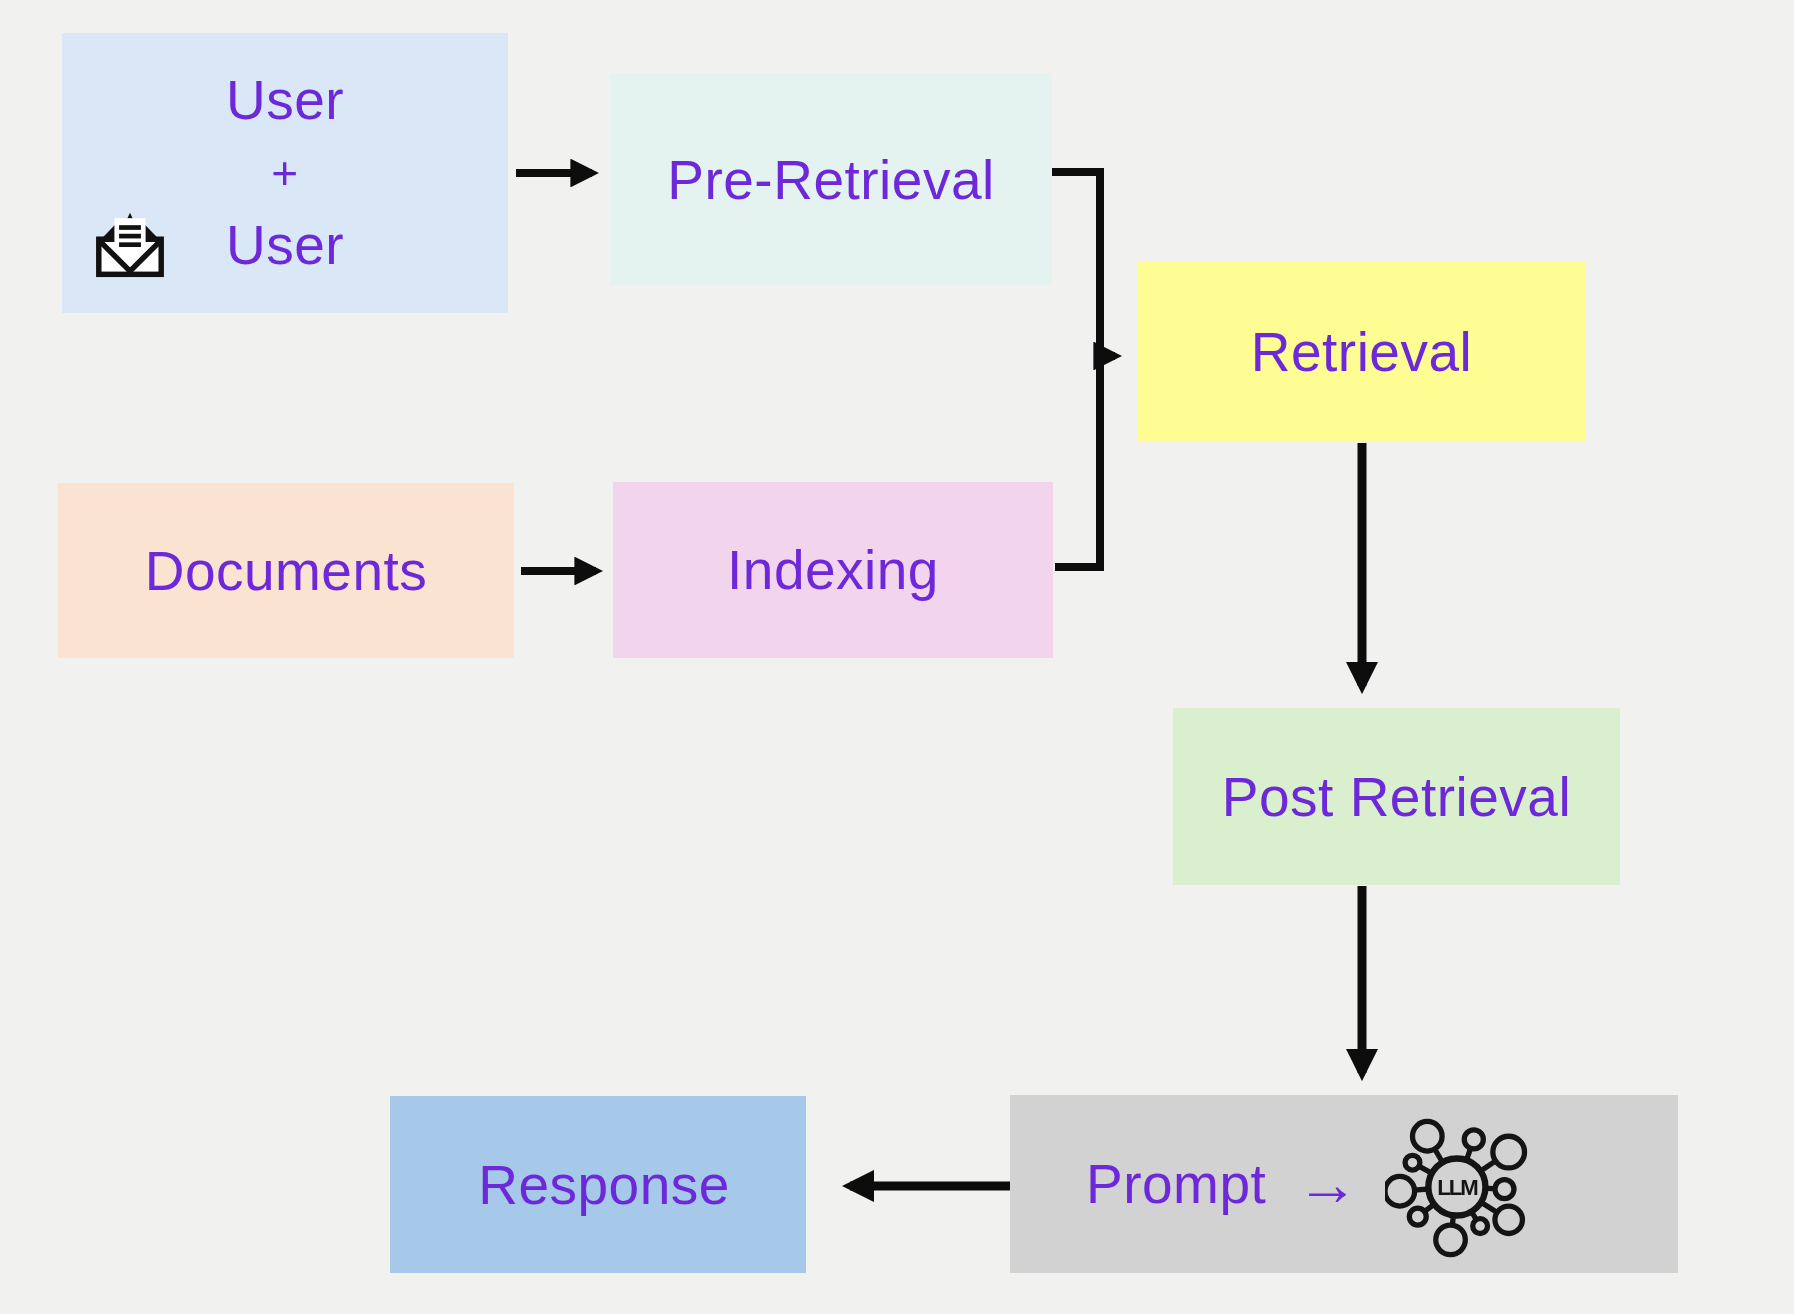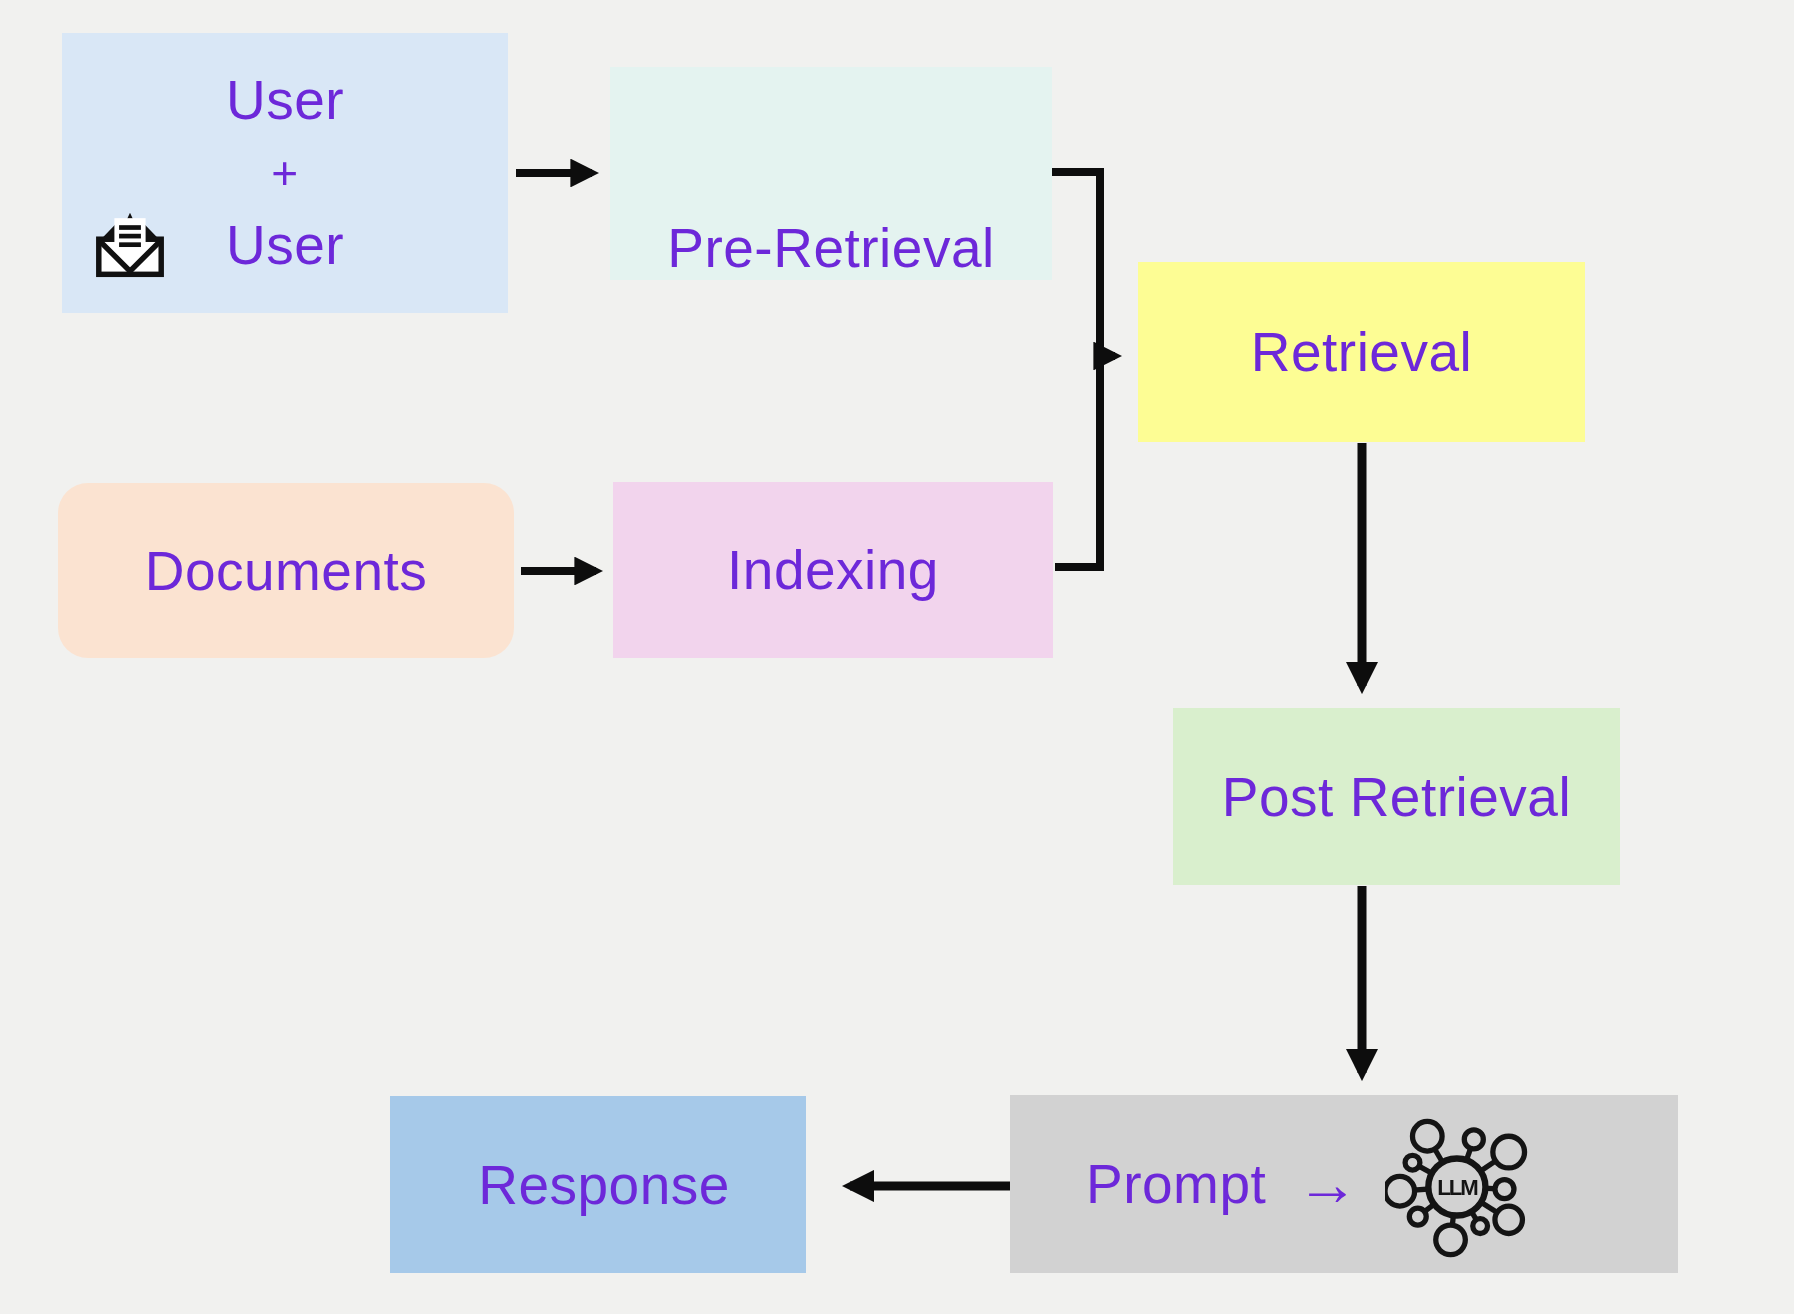--- a/index.html
+++ b/index.html
@@ -13,21 +13,21 @@
   #connectors { position:absolute; left:0; top:0; z-index:1; }
   .node {
     position:absolute;
     display:flex; align-items:center; justify-content:center;
     font-size:55px;
     z-index:2;
     text-align:center;
     letter-spacing:0.5px;
   }
   .node-user-query     { left:62px;   top:33px;   width:446px; height:280px; flex-direction:column; }
-  .node-pre-retrieval  { left:610px;  top:67px;   width:442px; height:213px;align-items:flex-end; }
+  .node-pre-retrieval  { left:610px;  top:73px;   width:442px; height:213px; }
   .node-documents      { left:58px;   top:483px;  width:456px; height:175px; }
   .node-indexing       { left:613px;  top:482px;  width:440px; height:176px; }
   .node-retrieval      { left:1138px; top:262px;  width:447px; height:180px; }
   .node-post-retrieval { left:1173px; top:708px;  width:447px; height:177px; }
   .node-prompt         { left:1010px; top:1095px; width:668px; height:178px;
                          justify-content:flex-start; padding-left:76px; box-sizing:border-box; }
   .node-response       { left:390px;  top:1096px; width:404px; height:177px;padding-left:12px; }
 
   .uq-line { line-height:73px; }
   .uq-plus { font-size:46px; line-height:72px; }
@@ -79,21 +79,21 @@
       <rect x="36" y="53" width="28" height="6" fill="#111111"></rect>
 
       <path d="M12 52 L50 90 L88 52" fill="none" stroke="#111111" stroke-width="7" stroke-linejoin="miter"></path>
     </svg>
   </div>
 
   <div class="node node-pre-retrieval" style="background: rgb(228, 243, 240);">
     <span>Pre-Retrieval</span>
   </div>
 
-  <div class="node node-documents" style="background: rgb(251, 227, 209); border-radius: 30px;">
+  <div class="node node-documents" style="background: rgb(251, 227, 209);">
     <span>Documents</span>
   </div>
 
   <div class="node node-indexing" style="background: rgb(242, 212, 237);">
     <span>Indexing</span>
   </div>
 
   <div class="node node-retrieval" style="background: rgb(253, 253, 148); text-align: right;">
     <span>Retrieval</span>
   </div>

